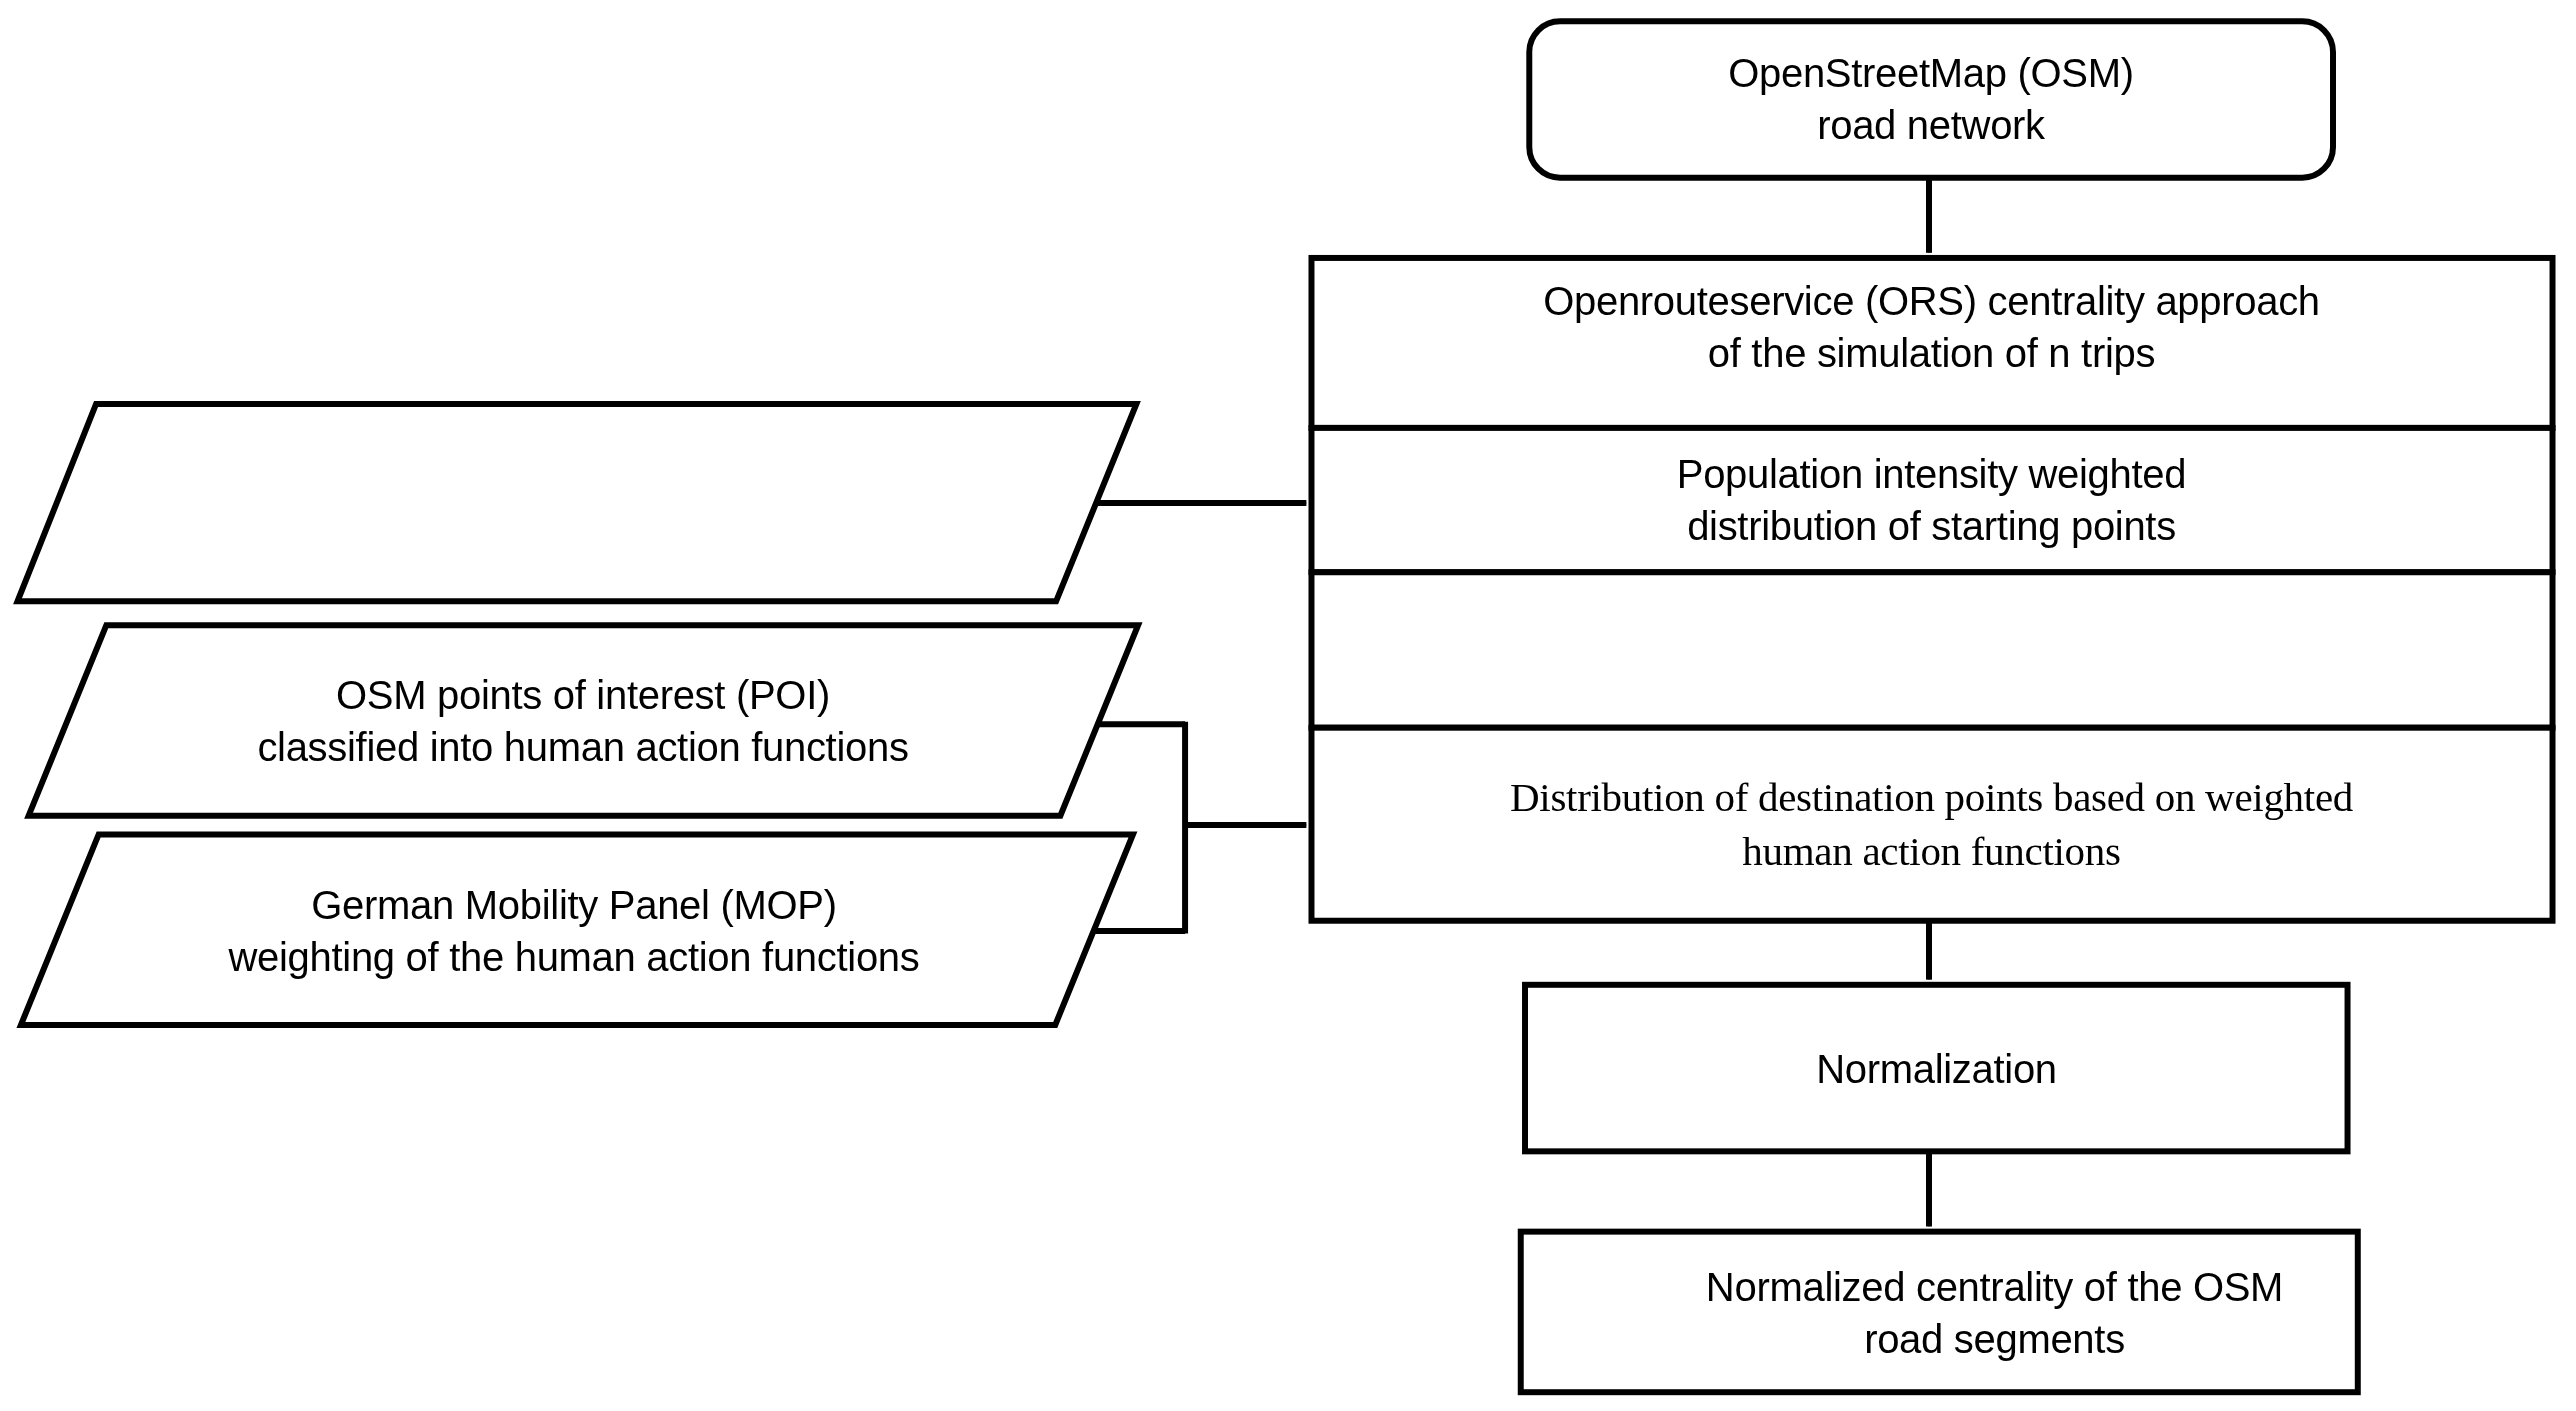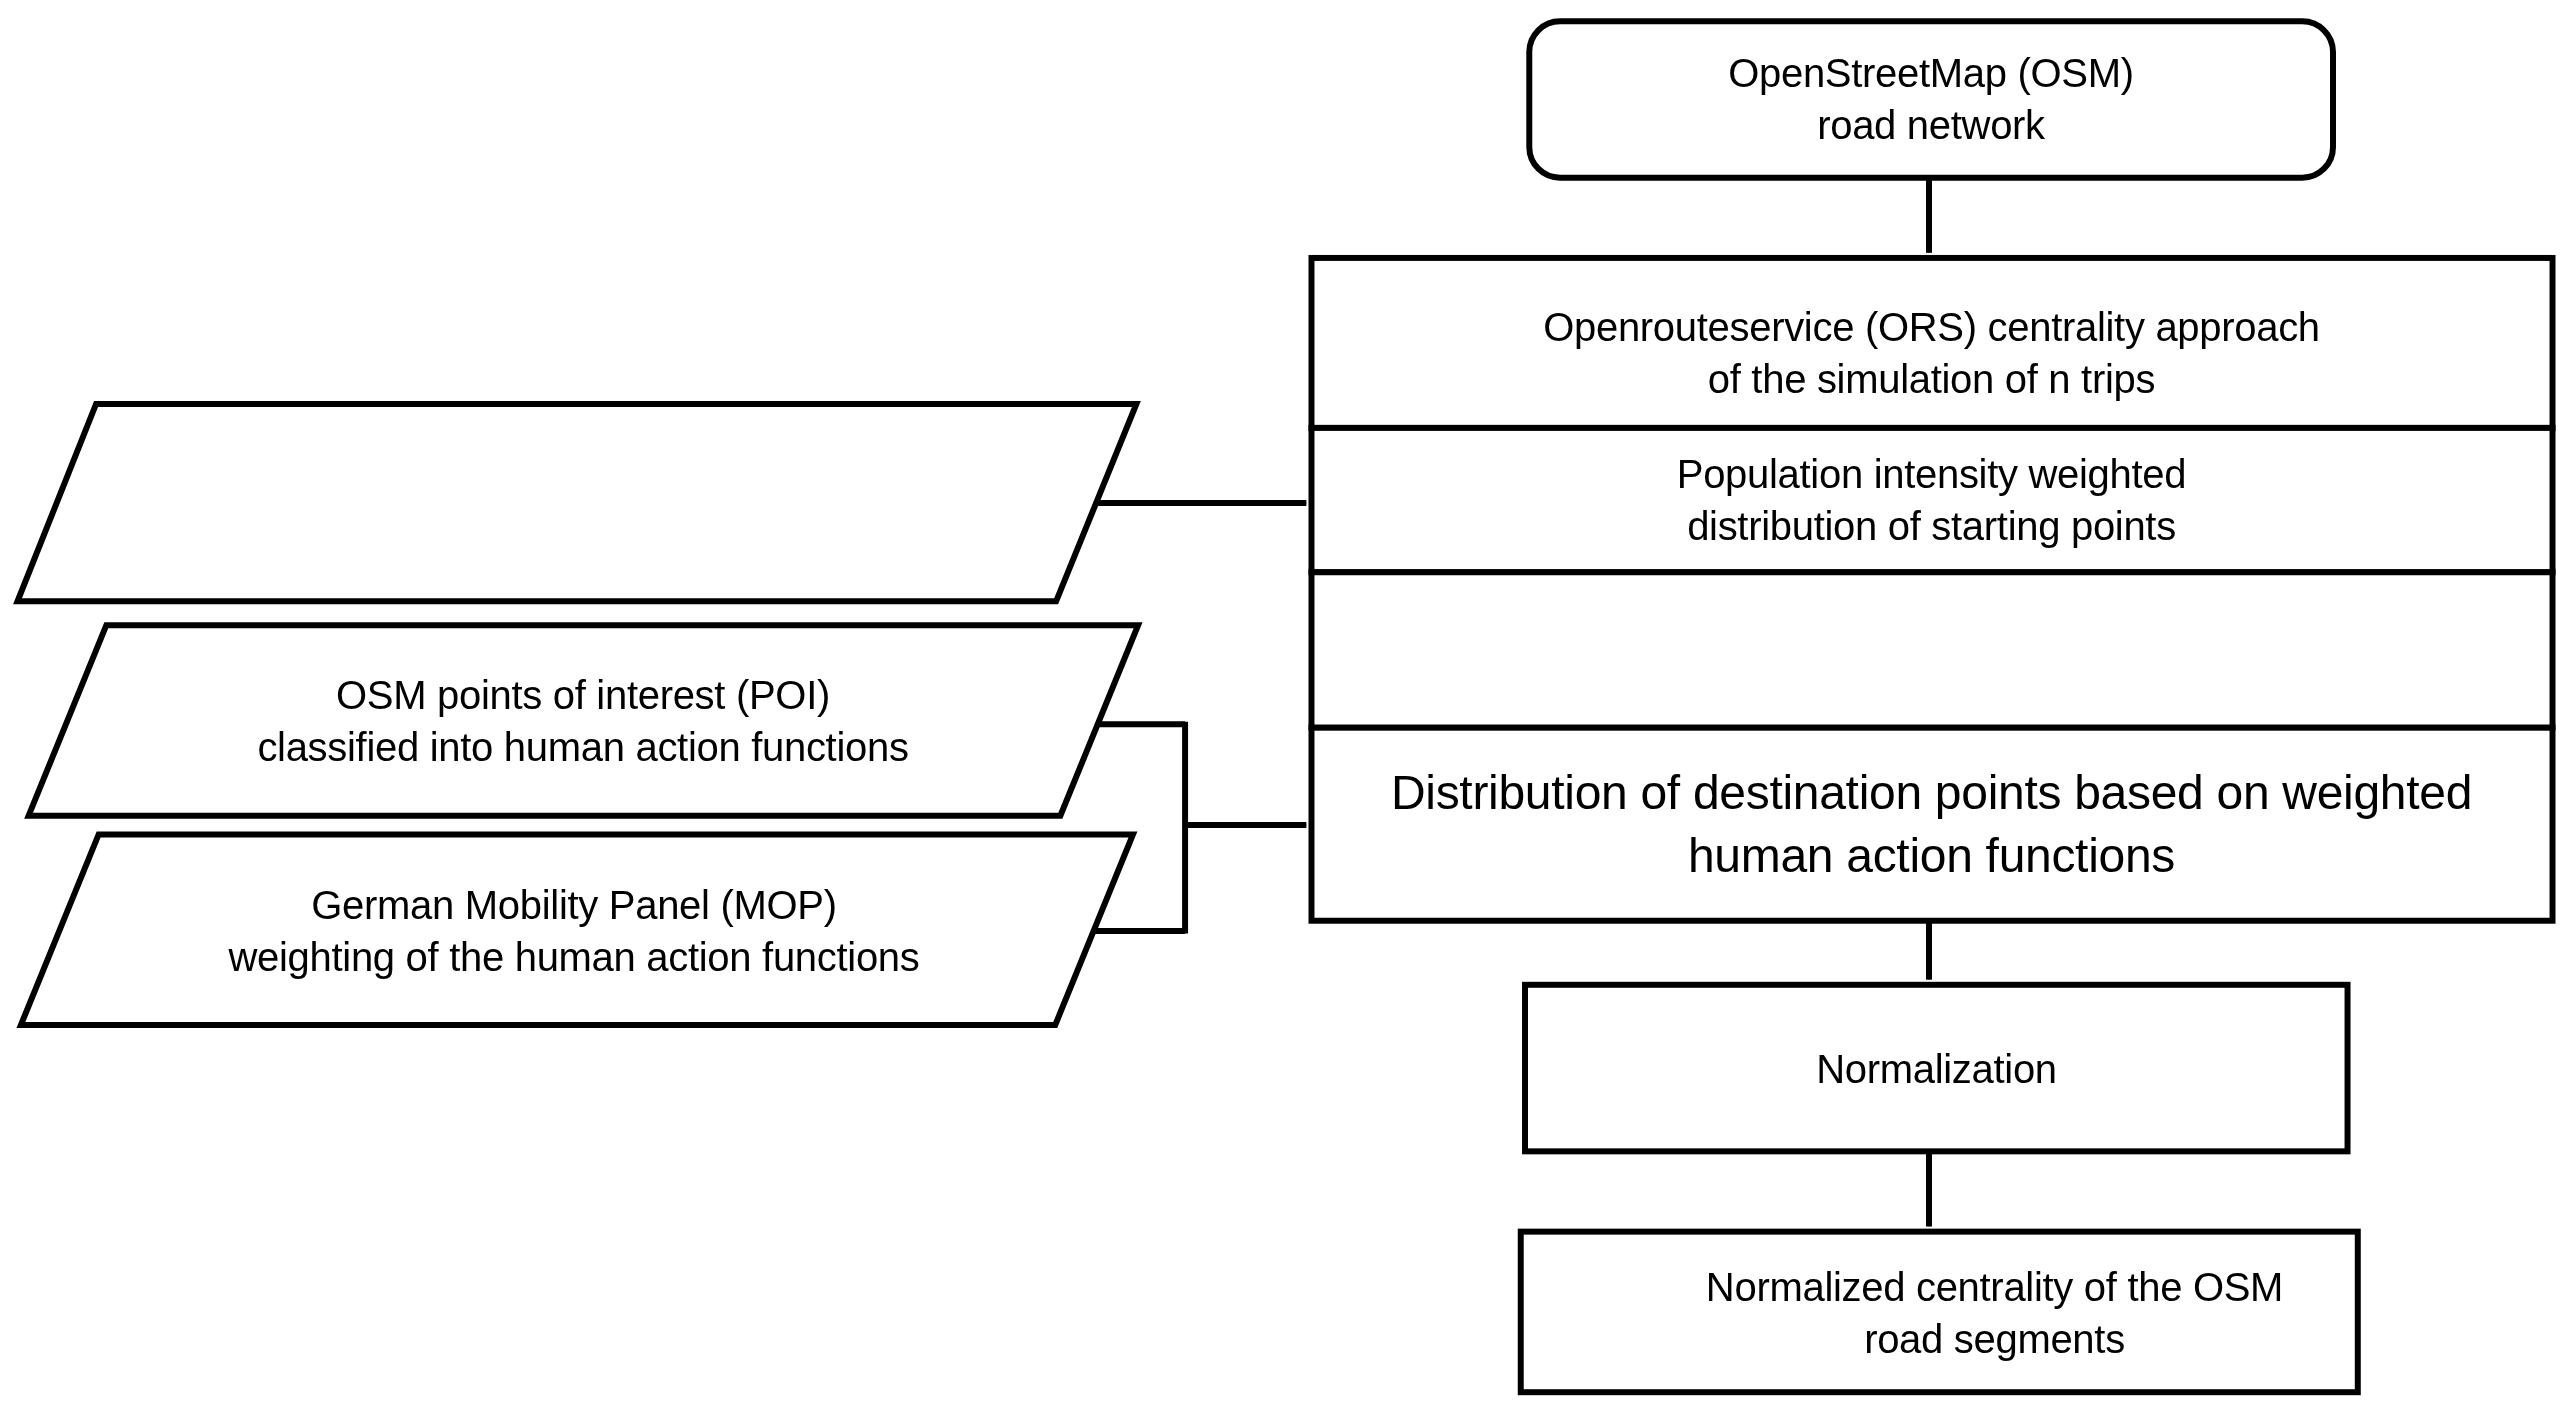--- a/index.html
+++ b/index.html
@@ -31,21 +31,21 @@
     display: flex;
     align-items: center;
     justify-content: center;
     text-align: center;
     line-height: 1.30;
     font-size: 40px;
     letter-spacing: -0.3px;
     white-space: pre-line;
     color: #000000;
   }
-  .node-text.sm { font-size: 48px; }
+  .node-text.sm { font-size: 41px; font-family: Liberation Serif, serif; }
 </style>
 </head>
 <body>
 
 <div id="canvas">
 
   <svg class="layer" viewBox="0 0 3015 1652" xmlns="http://www.w3.org/2000/svg">
     <defs>
       <marker id="arrowhead" markerWidth="10" markerHeight="8" refX="9.2" refY="4" orient="auto" markerUnits="userSpaceOnUse">
         <path d="M0,0 L10,4 L0,8 L2.2,4 Z" fill="#000000"></path>
@@ -84,21 +84,21 @@
   <div class="node-text" style="left:1529px; top:21.4px; width:804px; height:156px;">OpenStreetMap (OSM)
 road network</div>
 
 
   <div class="node-text" style="left:68px; top:835px; width:1012px; height:191px;">German Mobility Panel (MOP)
 weighting of the human action functions</div>
 
   <div class="node-text" style="left:77px; top:625px; width:1012px; height:191px;">OSM points of interest (POI)
 classified into human action functions</div>
 
-  <div class="node-text" style="left:1311px; top:268px; width:1241px; height:170px;">Openrouteservice (ORS) centrality approach
+  <div class="node-text" style="left:1311px; top:242px; width:1241px; height:170px;">Openrouteservice (ORS) centrality approach
 of the simulation of n trips</div>
 
   <div class="node-text" style="left:1311px; top:428px; width:1241px; height:144px;">Population intensity weighted
 distribution of starting points</div>
 
 
   <div class="node-text sm" style="left:1311px; top:728px; width:1241px; height:193px;">Distribution of destination points based on weighted
 human action functions</div>
 
   <div class="node-text" style="left:1525px; top:985px; width:823px; height:167px;">Normalization</div>

